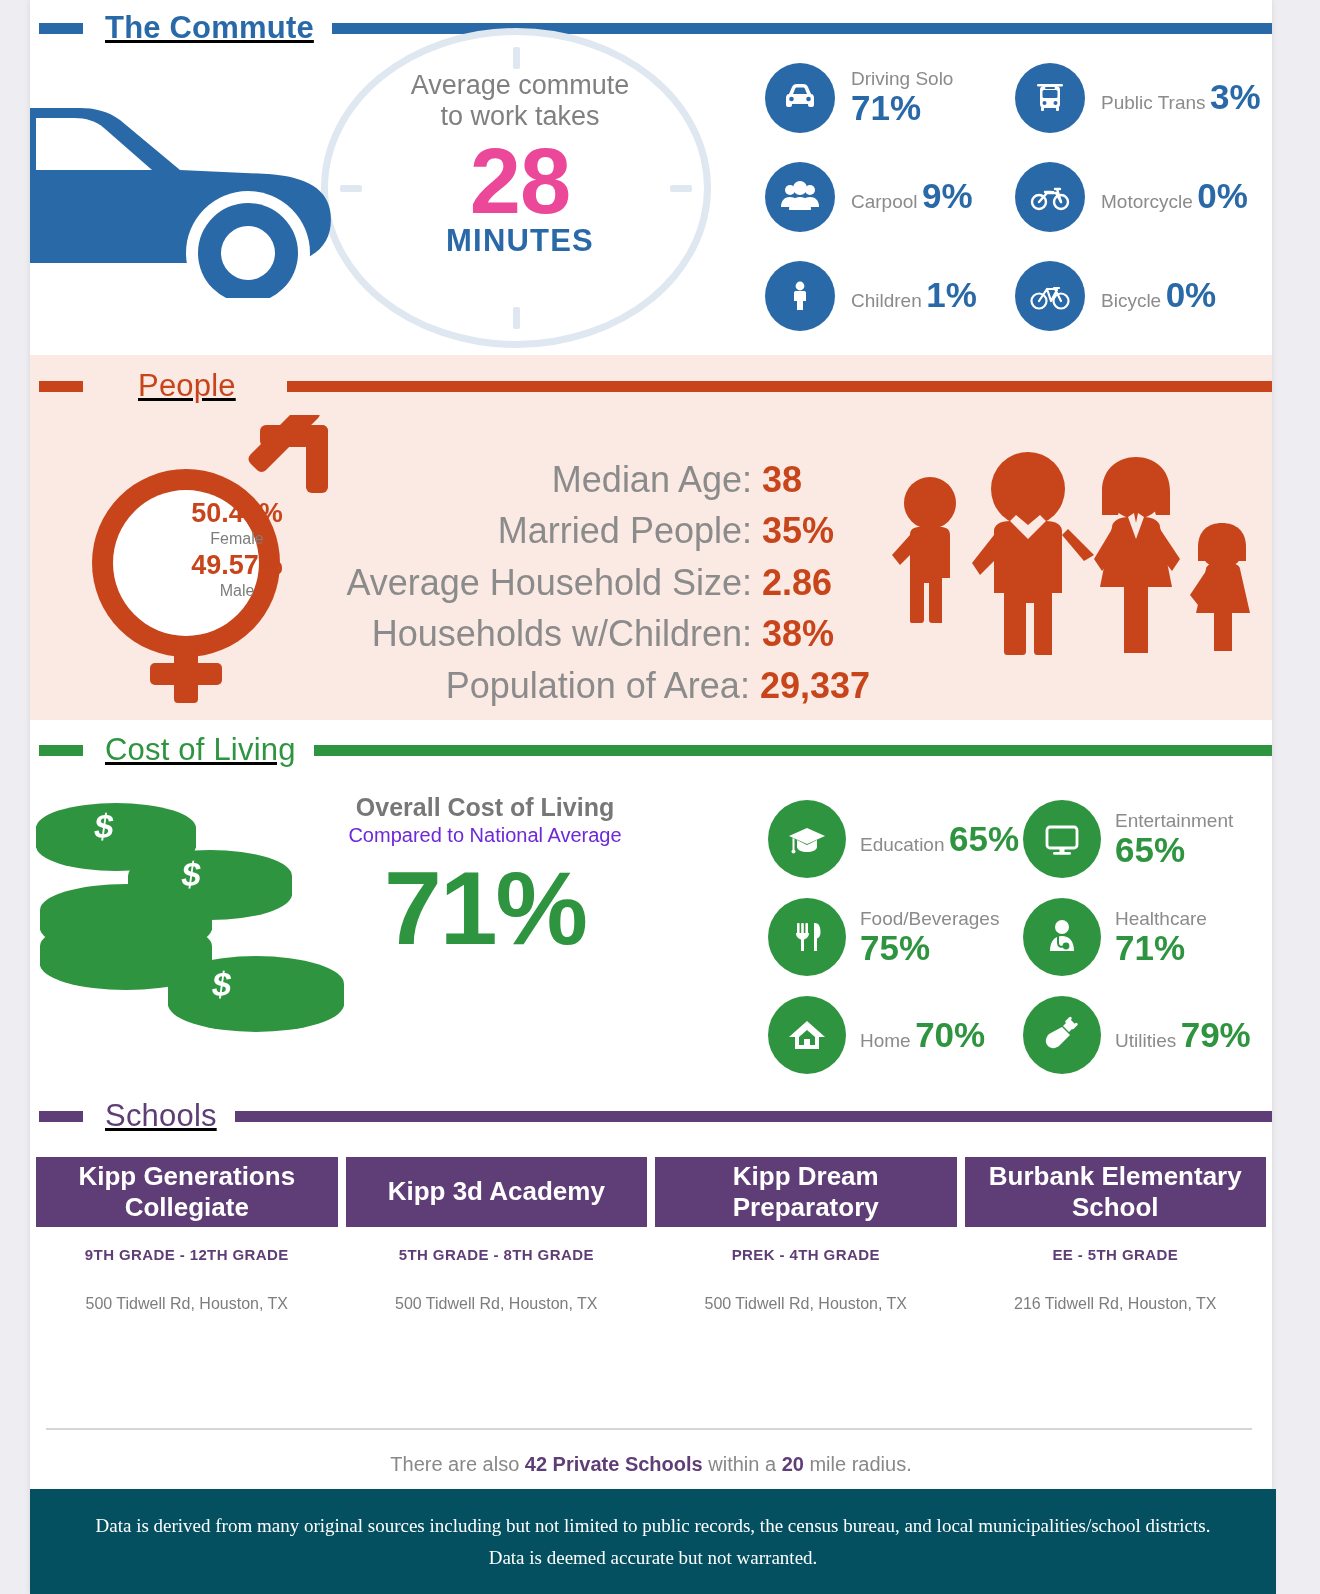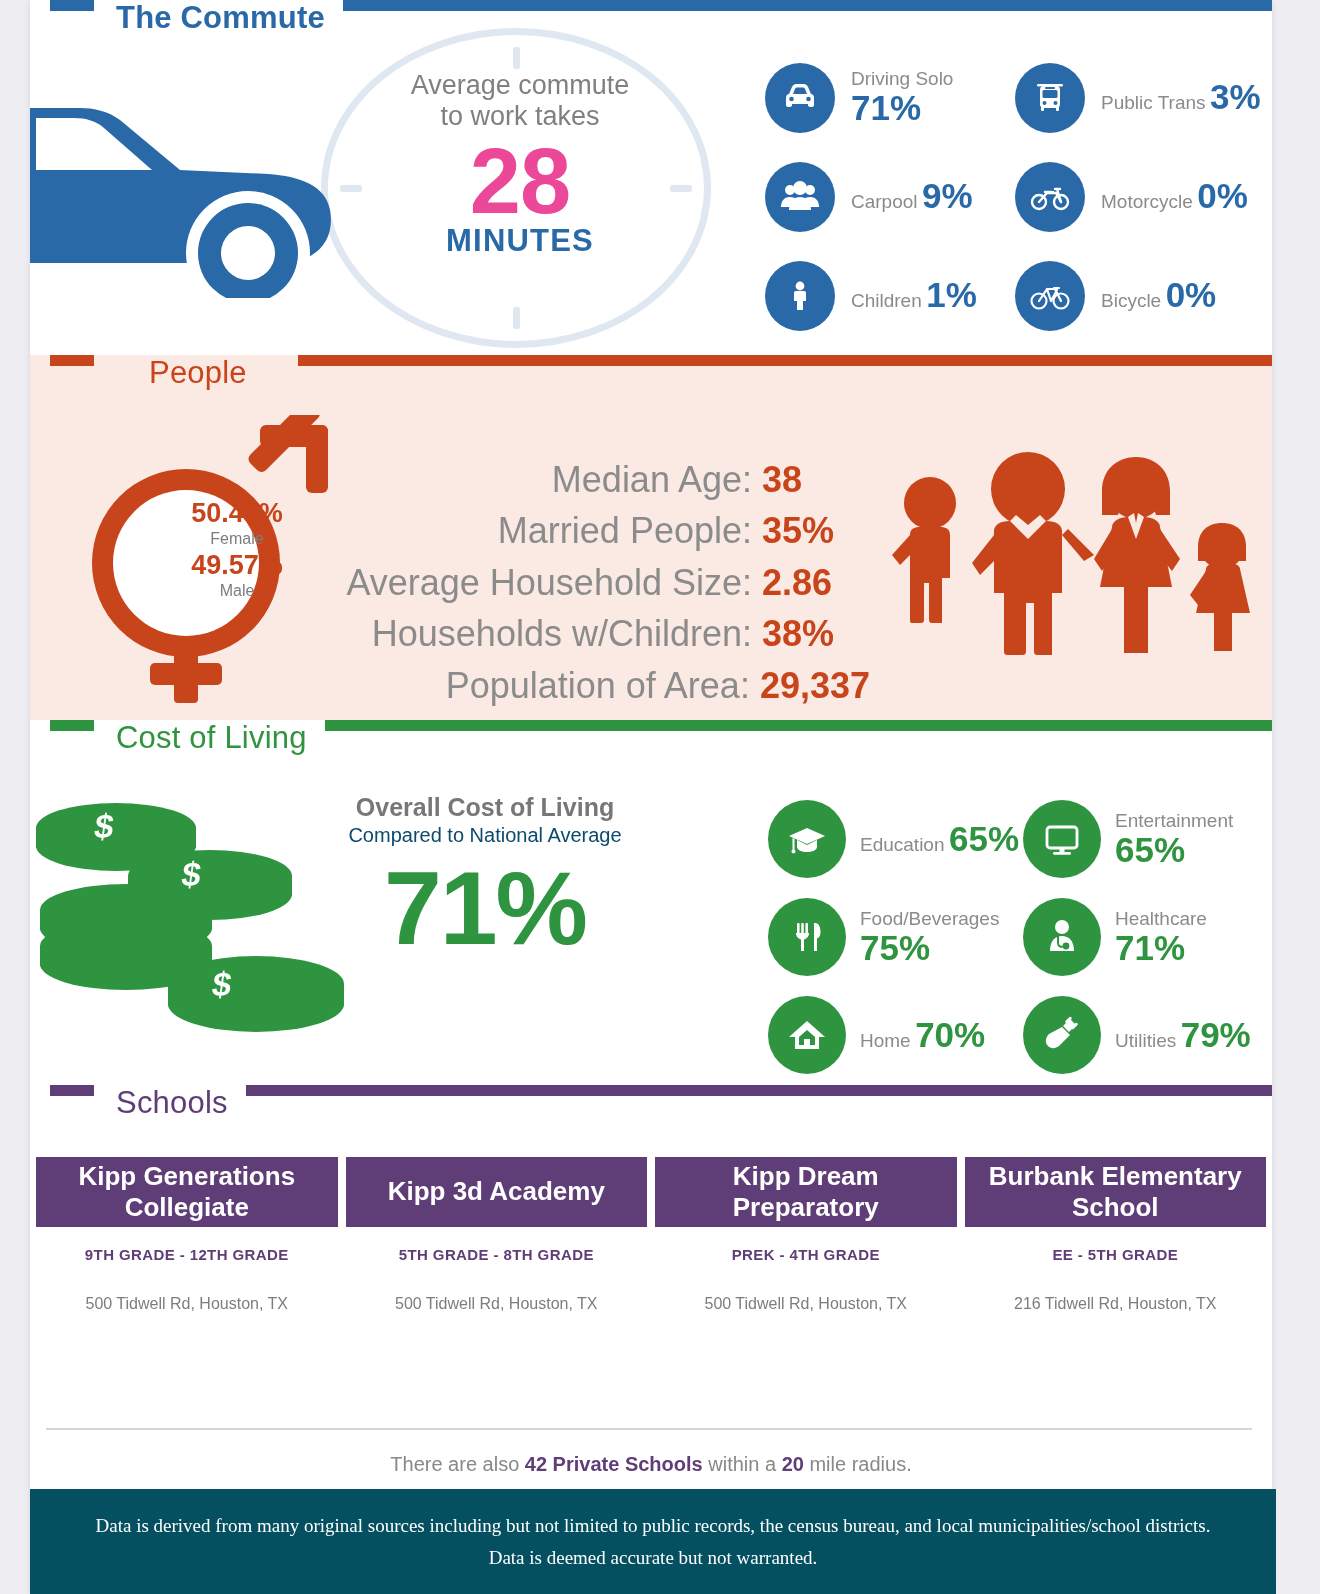--- a/index.html
+++ b/index.html
@@ -14,23 +14,24 @@
     left: 30px; top: 0;
     width: 1242px; height: 1594px;
     background: #ffffff;
     box-shadow: 0 0 6px rgba(0,0,0,0.10);
   }
 
   
   .sec-head {
     position: relative;
     display: flex;
-    align-items: flex-start;
+    align-items: center;
     height: 56px;
-    padding-left: 20px;
+    padding-left: 9px;
+    text-decoration: underline;
   }
   .sec-stub { width: 44px; height: 11px; flex: 0 0 auto; }
   .sec-title {
     font-size: 31px;
     font-weight: 400;
     letter-spacing: 0.2px;
     margin: 0 18px 0 22px;
     white-space: nowrap;
   }
   .sec-rule { flex: 1 1 auto; height: 11px; }
@@ -118,21 +119,21 @@
   
   #col { position: relative; height: 365px; background: #fff; }
   #col .sec-stub, #col .sec-rule { background: #2f9440; }
   #col .sec-title { color: #2f9440; font-weight: 400; }
   #col .sec-head { height: 60px; }
 
   .coins-art { position: absolute; left: 0px; top: 68px; }
 
   .col-center { position: absolute; left: 300px; top: 72px; width: 310px; text-align: center; }
   .col-h { font-size: 25px; font-weight: 700; color: #777; line-height: 1.2; }
-  .col-sub { font-size: 20px; color: #0c4a6e; line-height: 1.3; }
+  .col-sub { font-size: 20px; color: #6d28d9; line-height: 1.3; }
   .col-big {
     font-size: 104px; font-weight: 700; color: #2f9440;
     line-height: 1.0; margin-top: 8px; letter-spacing: -2px;
   }
 
   .cats {
     position: absolute; left: 738px; top: 790px;
     width: 510px;
     display: grid; grid-template-columns: 1fr 1fr; grid-auto-rows: 98px;
   }

